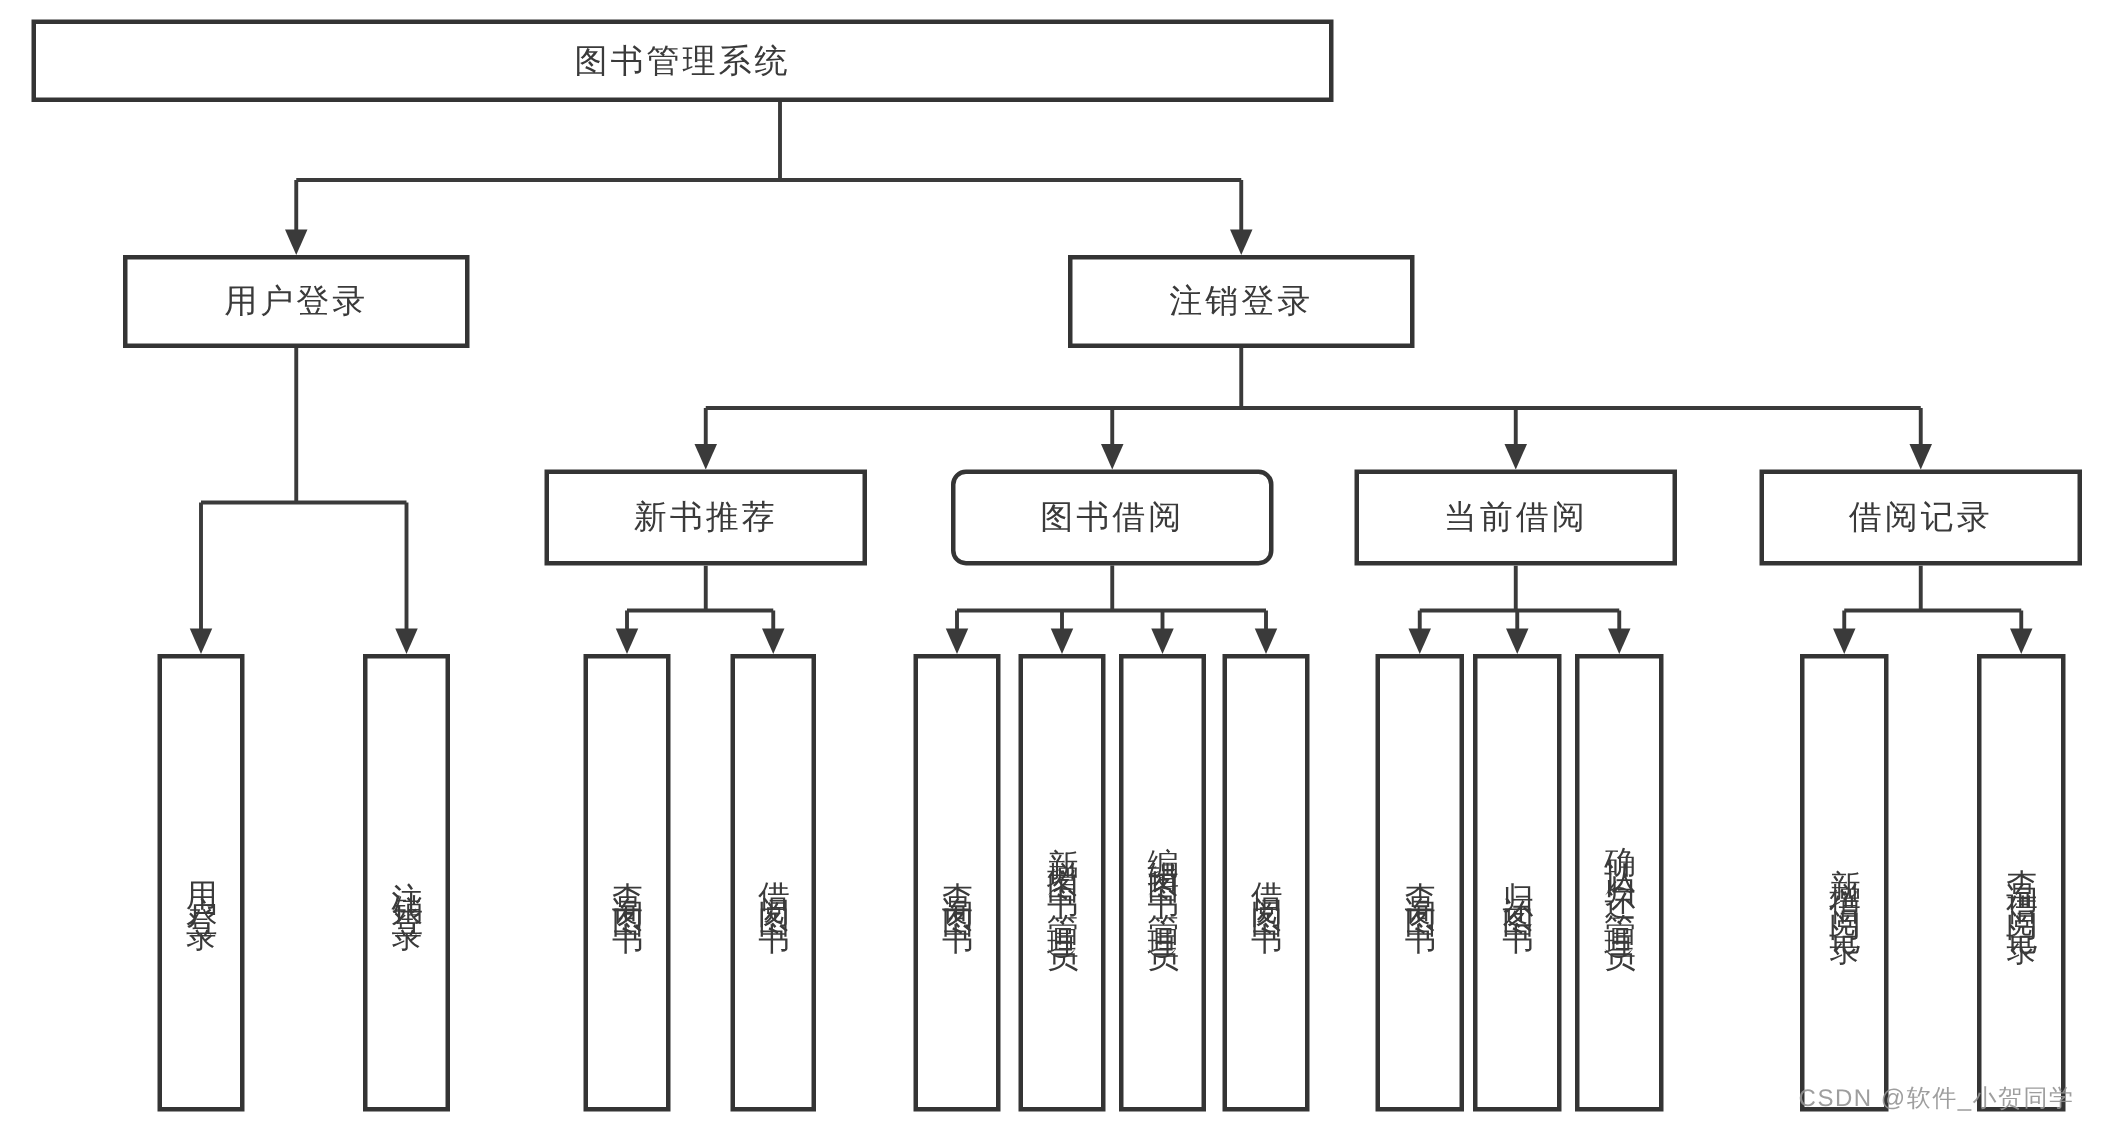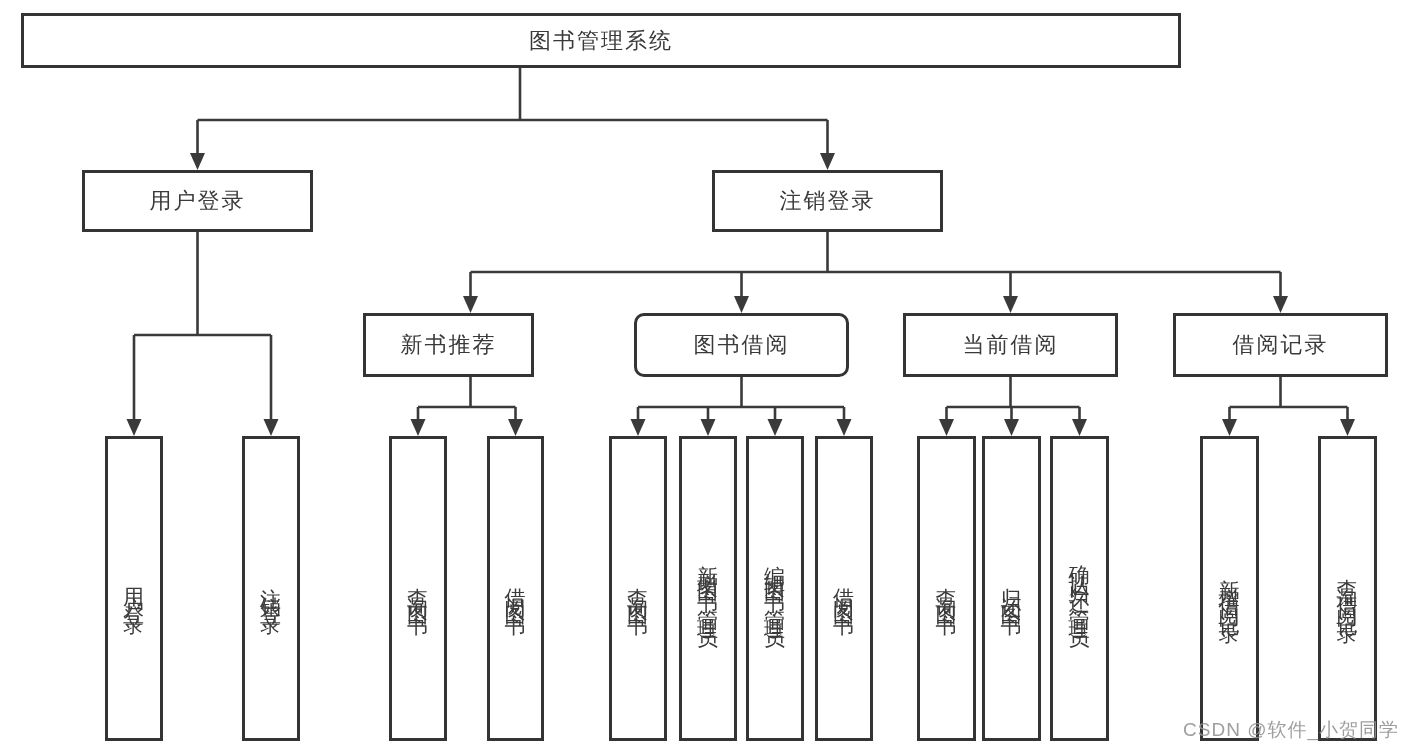--- a/index.html
+++ b/index.html
@@ -34,50 +34,50 @@
     letter-spacing: 2px;
     white-space: nowrap;
   }
   .box.v {
     writing-mode: vertical-rl;
     font-size: 21px;
     letter-spacing: 9px;
     line-height: 1;
   }
   
-  .n-root  { left: 21px;  top: 13px;  width: 1160px; height: 55px; }
+  .n-root  { left: 21px;  top: 13px;  width: 868px; height: 55px; }
   
   .n-l2a   { left: 82px;  top: 170px; width: 231px; height: 62px; }
   .n-l2b   { left: 712px; top: 170px; width: 231px; height: 62px; }
   
-  .n-l3a   { left: 363px;  top: 313px; width: 171px; height: 64px; }
+  .n-l3a   { left: 363px;  top: 313px; width: 215px; height: 64px; }
   .n-l3b   { left: 634px;  top: 313px; width: 215px; height: 64px; border-radius: 10px; }
   .n-l3c   { left: 903px;  top: 313px; width: 215px; height: 64px; }
   .n-l3d   { left: 1173px; top: 313px; width: 215px; height: 64px; }
   
   .leaf { top: 436px; height: 305px; }
   .n-f01 { left: 105px;  width: 58px; }
   .n-f02 { left: 242px;  width: 58px; }
   .n-f03 { left: 389px;  width: 58px; }
   .n-f04 { left: 487px;  width: 57px; }
   .n-f05 { left: 609px;  width: 58px; }
   .n-f06 { left: 679px;  width: 58px; }
   .n-f07 { left: 746px;  width: 58px; }
   .n-f08 { left: 815px;  width: 58px; }
   .n-f09 { left: 917px;  width: 59px; }
   .n-f10 { left: 982px;  width: 59px; }
   .n-f11 { left: 1050px; width: 59px; }
   .n-f12 { left: 1200px; width: 59px; }
   .n-f13 { left: 1318px; width: 59px; }
   .watermark {
     position: absolute;
-    right: 6px;
+    right: 22px;
     bottom: 4px;
     z-index: 3;
-    font-size: 19px;
+    font-size: 16px;
     color: rgba(148,148,148,0.9);
     letter-spacing: 1px;
     white-space: nowrap;
   }
 </style>
 </head>
 <body>
 
 <div class="stage">
 

